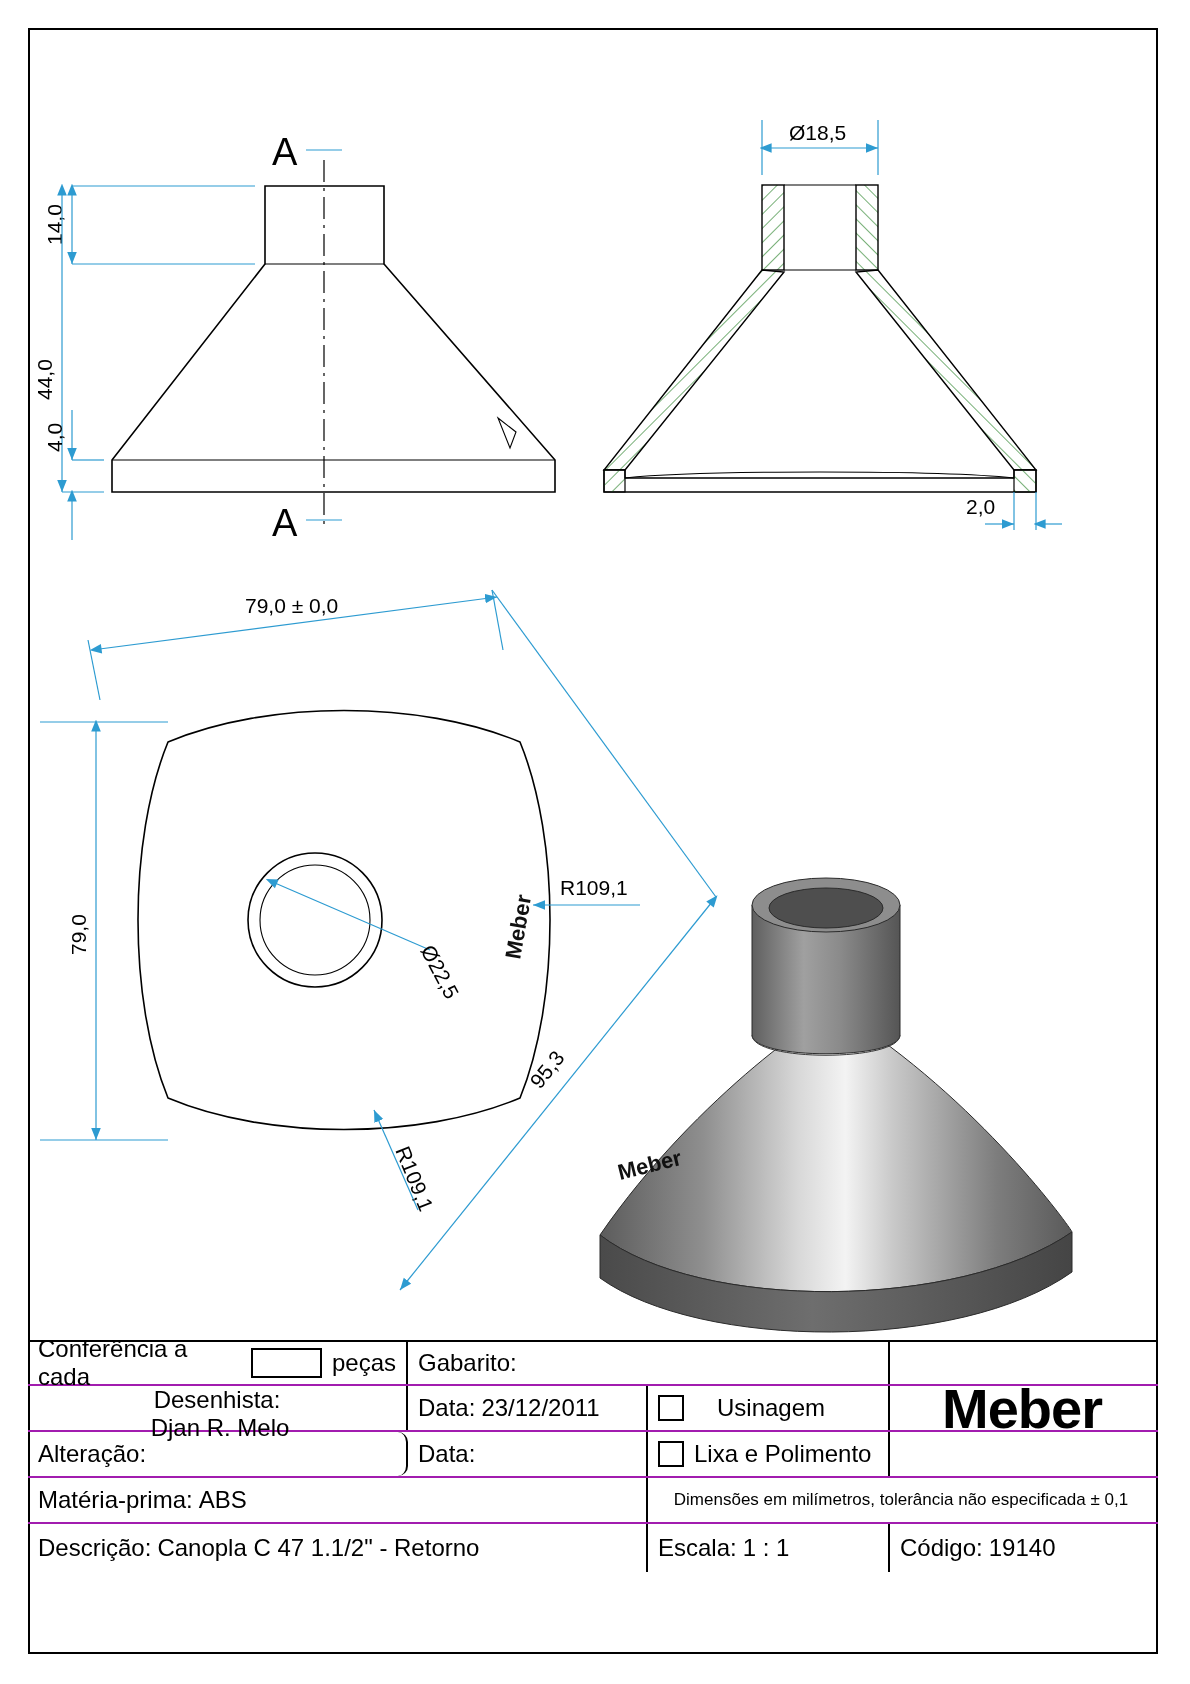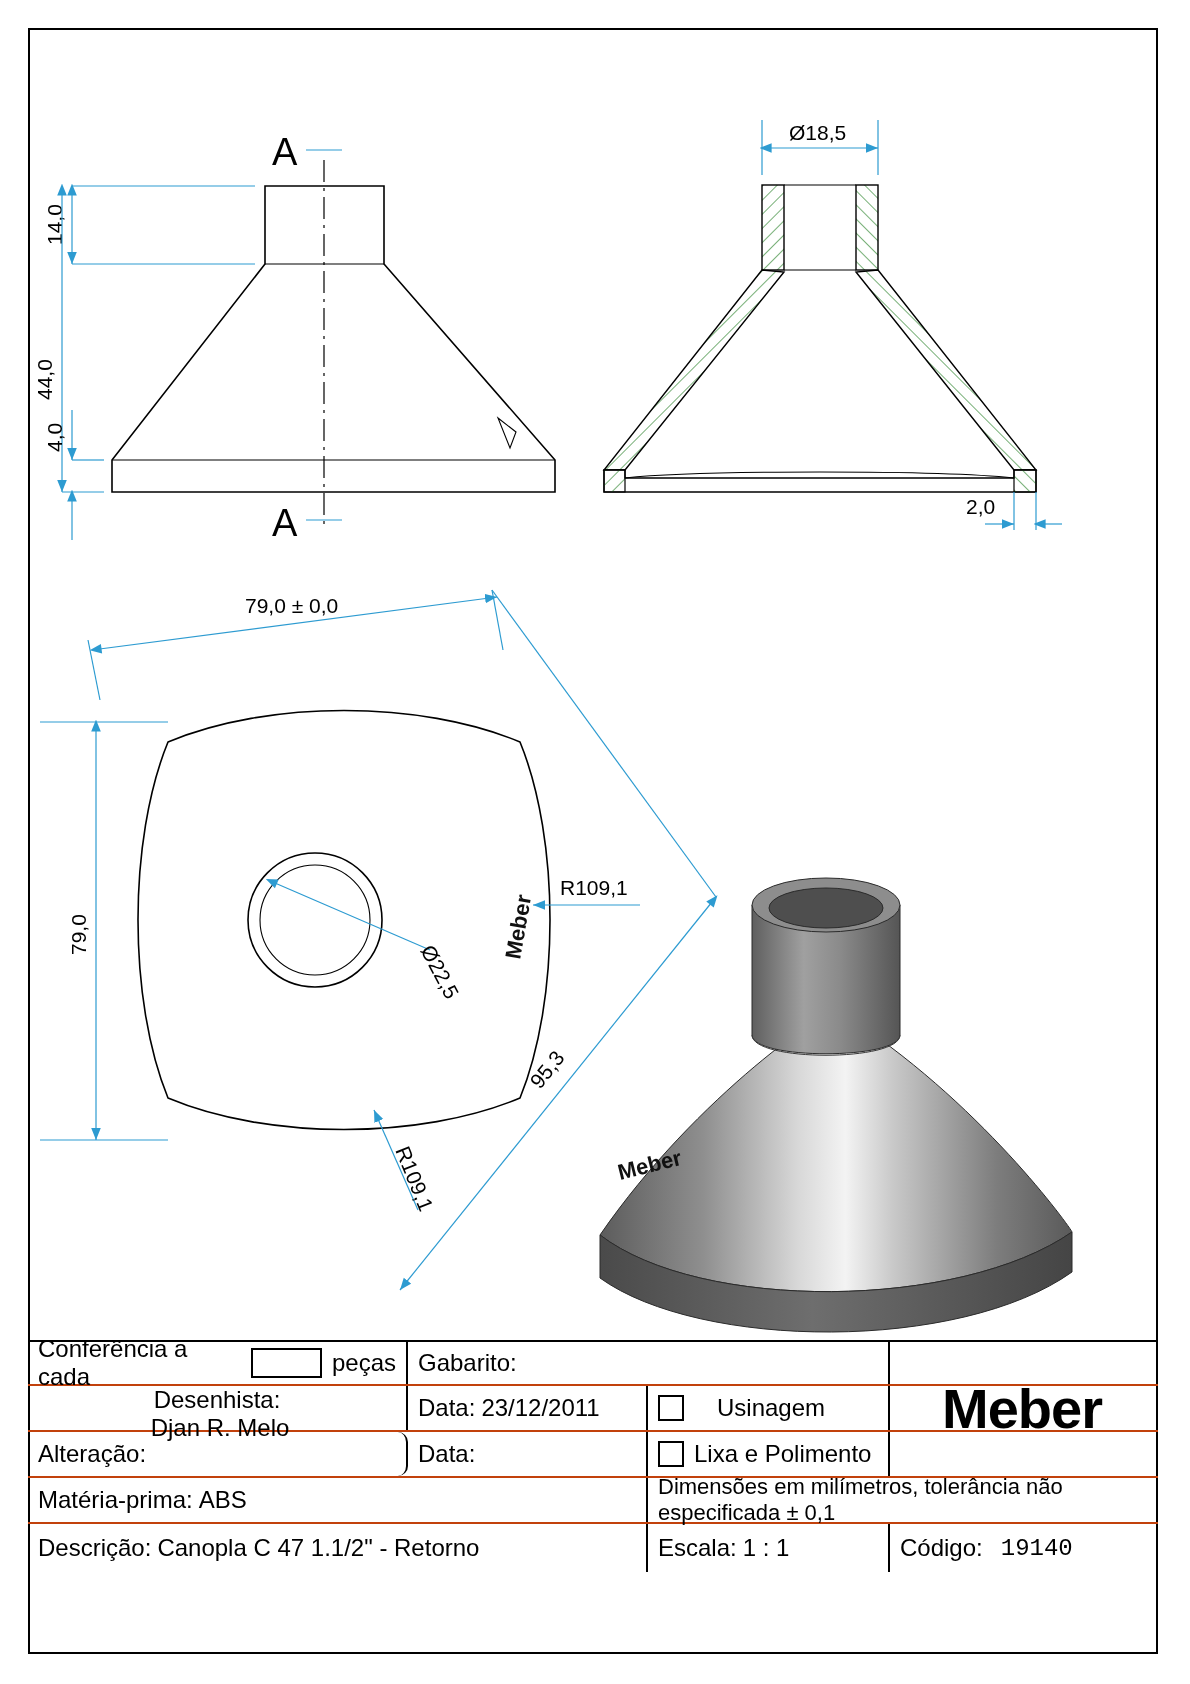--- a/index.html
+++ b/index.html
@@ -10,25 +10,25 @@
   .dim{stroke:#2d9bd1;fill:none;stroke-width:1.2;}
   .dimtxt{font-family:"Liberation Sans",sans-serif;font-size:21px;fill:#000;}
   .part{stroke:#000;fill:none;stroke-width:1.6;}
   .thin{stroke:#000;fill:none;stroke-width:1.1;}
   .center{stroke:#000;fill:none;stroke-width:1.2;stroke-dasharray:22 6 3 6;}
   .sect{font-family:"Liberation Sans",sans-serif;font-size:38px;fill:#000;}
   .logo3d{font-family:"Liberation Sans",sans-serif;font-weight:bold;font-size:22px;fill:#111;}
 
   
   .tb{position:absolute;left:28px;top:1340px;width:1130px;height:314px;box-sizing:border-box;border-top:2px solid #000;}
-  .tbrow{display:flex;border-bottom:2px solid #c2410c;box-sizing:border-box;}
+  .tbrow{display:flex;border-bottom:2px solid #a21caf;box-sizing:border-box;}
   .tbrow:last-child{border-bottom:none;}
   .cell{border-right:2px solid #000;box-sizing:border-box;display:flex;align-items:center;padding:0 10px;font-size:24px;}
   .cell:last-child{border-right:none;}
-  .small{font-size:22px;}
+  .small{font-size:17px;}
   .chk{width:26px;height:26px;border:2px solid #000;box-sizing:border-box;margin-right:10px;flex:0 0 auto;}
   .gabbox{width:72px;height:30px;border:2px solid #000;box-sizing:border-box;margin:0 10px;}
   .brand{font-weight:bold;font-size:56px;letter-spacing:-1px;width:100%;text-align:center;}
   .meberlogo{display:flex;align-items:center;justify-content:center;}
 </style>
 </head>
 <body>
 
 <div id="sheet">
   <div class="frame"></div>
@@ -229,18 +229,18 @@
       <div class="cell" style="width:620px;">
         <span>Descrição:</span>
         <span style="margin-left:6px;">Canopla C 47 1.1/2" - Retorno</span>
       </div>
       <div class="cell" style="width:242px;">
         <span>Escala:</span>
         <span style="margin-left:6px;">1 : 1</span>
       </div>
       <div class="cell" style="width:264px;border-right:none;">
         <span>Código:</span>
-        <span style="margin-left:18px;font-family:Liberation Mono, monospace;">19140</span>
+        <span style="margin-left:6px;">19140</span>
       </div>
     </div>
 
   </div>
 </div>
 
 </body></html>

